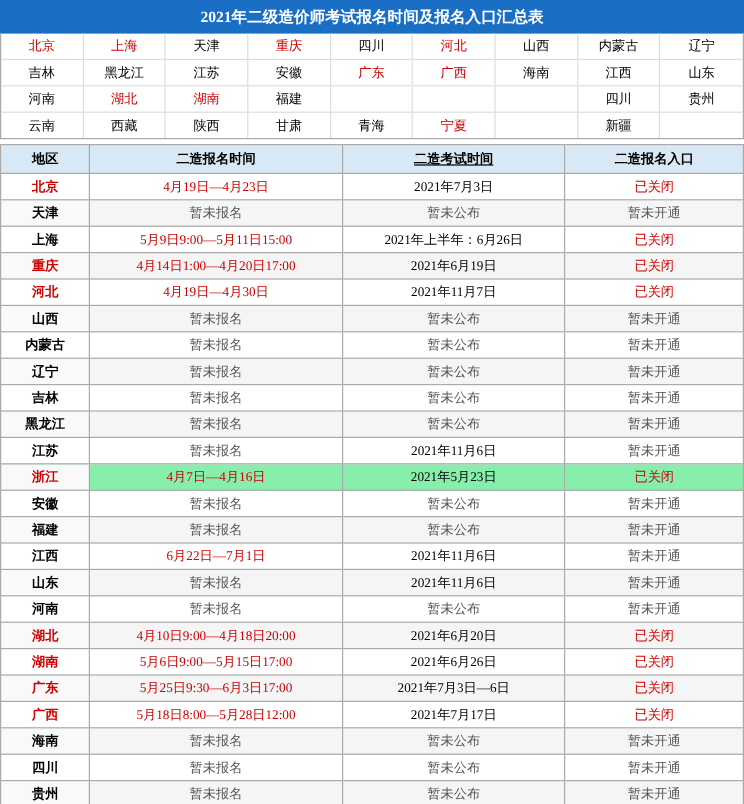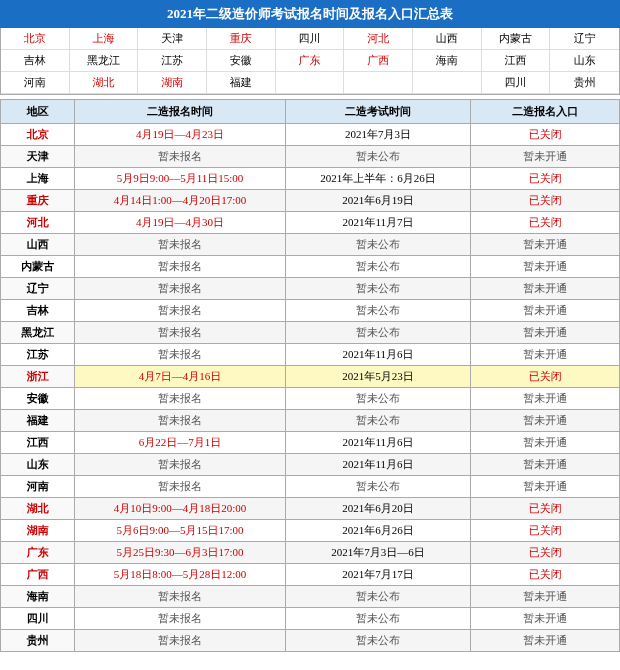--- a/index.html
+++ b/index.html
@@ -81,28 +81,39 @@
     <div style="text-align:center;padding:3px 1px;border-right:1px solid #ddd;color:#c00;cursor:pointer;">湖北</div>
     <div style="text-align:center;padding:3px 1px;border-right:1px solid #ddd;color:#c00;cursor:pointer;">湖南</div>
     <div style="text-align:center;padding:3px 1px;border-right:1px solid #ddd;color:#000;cursor:pointer;">福建</div>
     <div style="text-align:center;padding:3px 1px;border-right:1px solid #ddd;color:#000;cursor:pointer;"></div>
     <div style="text-align:center;padding:3px 1px;border-right:1px solid #ddd;color:#000;cursor:pointer;"></div>
     <div style="text-align:center;padding:3px 1px;border-right:1px solid #ddd;color:#000;cursor:pointer;"></div>
     <div style="text-align:center;padding:3px 1px;border-right:1px solid #ddd;color:#000;cursor:pointer;">四川</div>
     <div style="text-align:center;padding:3px 1px;color:#000;cursor:pointer;">贵州</div>
   </div>
 
+  <div style="display:grid; grid-template-columns: repeat(9,1fr);">
+    <div style="text-align:center;padding:3px 1px;border-right:1px solid #ddd;color:#000;cursor:pointer;">云南</div>
+    <div style="text-align:center;padding:3px 1px;border-right:1px solid #ddd;color:#000;cursor:pointer;">西藏</div>
+    <div style="text-align:center;padding:3px 1px;border-right:1px solid #ddd;color:#000;cursor:pointer;">陕西</div>
+    <div style="text-align:center;padding:3px 1px;border-right:1px solid #ddd;color:#000;cursor:pointer;">甘肃</div>
+    <div style="text-align:center;padding:3px 1px;border-right:1px solid #ddd;color:#000;cursor:pointer;">青海</div>
+    <div style="text-align:center;padding:3px 1px;border-right:1px solid #ddd;color:#c00;cursor:pointer;">宁夏</div>
+    <div style="text-align:center;padding:3px 1px;border-right:1px solid #ddd;color:#000;"></div>
+    <div style="text-align:center;padding:3px 1px;border-right:1px solid #ddd;color:#000;cursor:pointer;">新疆</div>
+    <div style="text-align:center;padding:3px 1px;color:#000;"></div>
+  </div>
 </div>
 
 <table class="data-table">
   <thead>
     <tr>
       <th style="width:12%;">地区</th>
       <th style="width:34%;">二造报名时间</th>
-      <th style="width:30%;">二造考试时间</th>
+      <th style="width:30%;text-decoration:underline;">二造考试时间</th>
       <th style="width:24%;font-family:Liberation Serif, serif;">二造报名入口</th>
     </tr>
   </thead>
   <tbody id="table-body">
   <tr style="background: rgb(255, 255, 255);">
         <td class="td-region" style="color: rgb(204, 0, 0);">北京</td>
         <td style="color: rgb(204, 0, 0);">4月19日—4月23日</td>
         <td>2021年7月3日</td>
         <td style="color: rgb(204, 0, 0); cursor: pointer;">已关闭</td>
       </tr>
@@ -159,21 +170,21 @@
         <td style="color: rgb(85, 85, 85);">暂未报名</td>
         <td style="color: rgb(85, 85, 85);">暂未公布</td>
         <td style="color: rgb(85, 85, 85);">暂未开通</td>
       </tr>
       <tr style="background: rgb(255, 255, 255);">
         <td class="td-region" style="color: rgb(0, 0, 0);">江苏</td>
         <td style="color: rgb(85, 85, 85);">暂未报名</td>
         <td>2021年11月6日</td>
         <td style="color: rgb(85, 85, 85);">暂未开通</td>
       </tr>
-      <tr style="background: #fef9c3;">
+      <tr style="background: #86efac;">
         <td class="td-region" style="color: rgb(204, 0, 0);">浙江</td>
         <td style="color: rgb(204, 0, 0);">4月7日—4月16日</td>
         <td>2021年5月23日</td>
         <td style="color: rgb(204, 0, 0); cursor: pointer;">已关闭</td>
       </tr>
       <tr style="background: rgb(255, 255, 255);">
         <td class="td-region" style="color: rgb(0, 0, 0);">安徽</td>
         <td style="color: rgb(85, 85, 85);">暂未报名</td>
         <td style="color: rgb(85, 85, 85);">暂未公布</td>
         <td style="color: rgb(85, 85, 85);">暂未开通</td>

